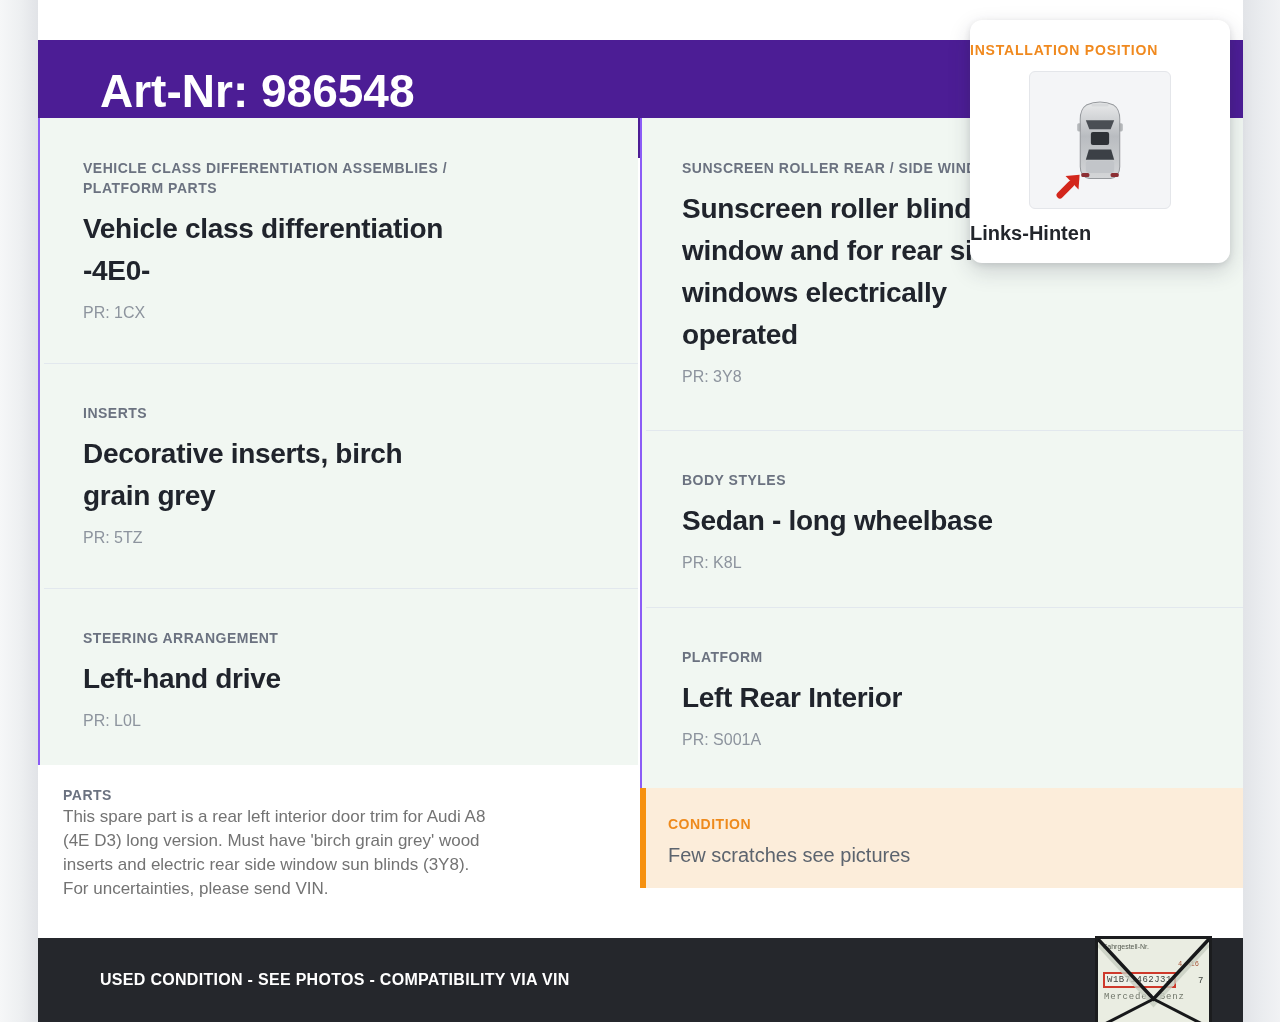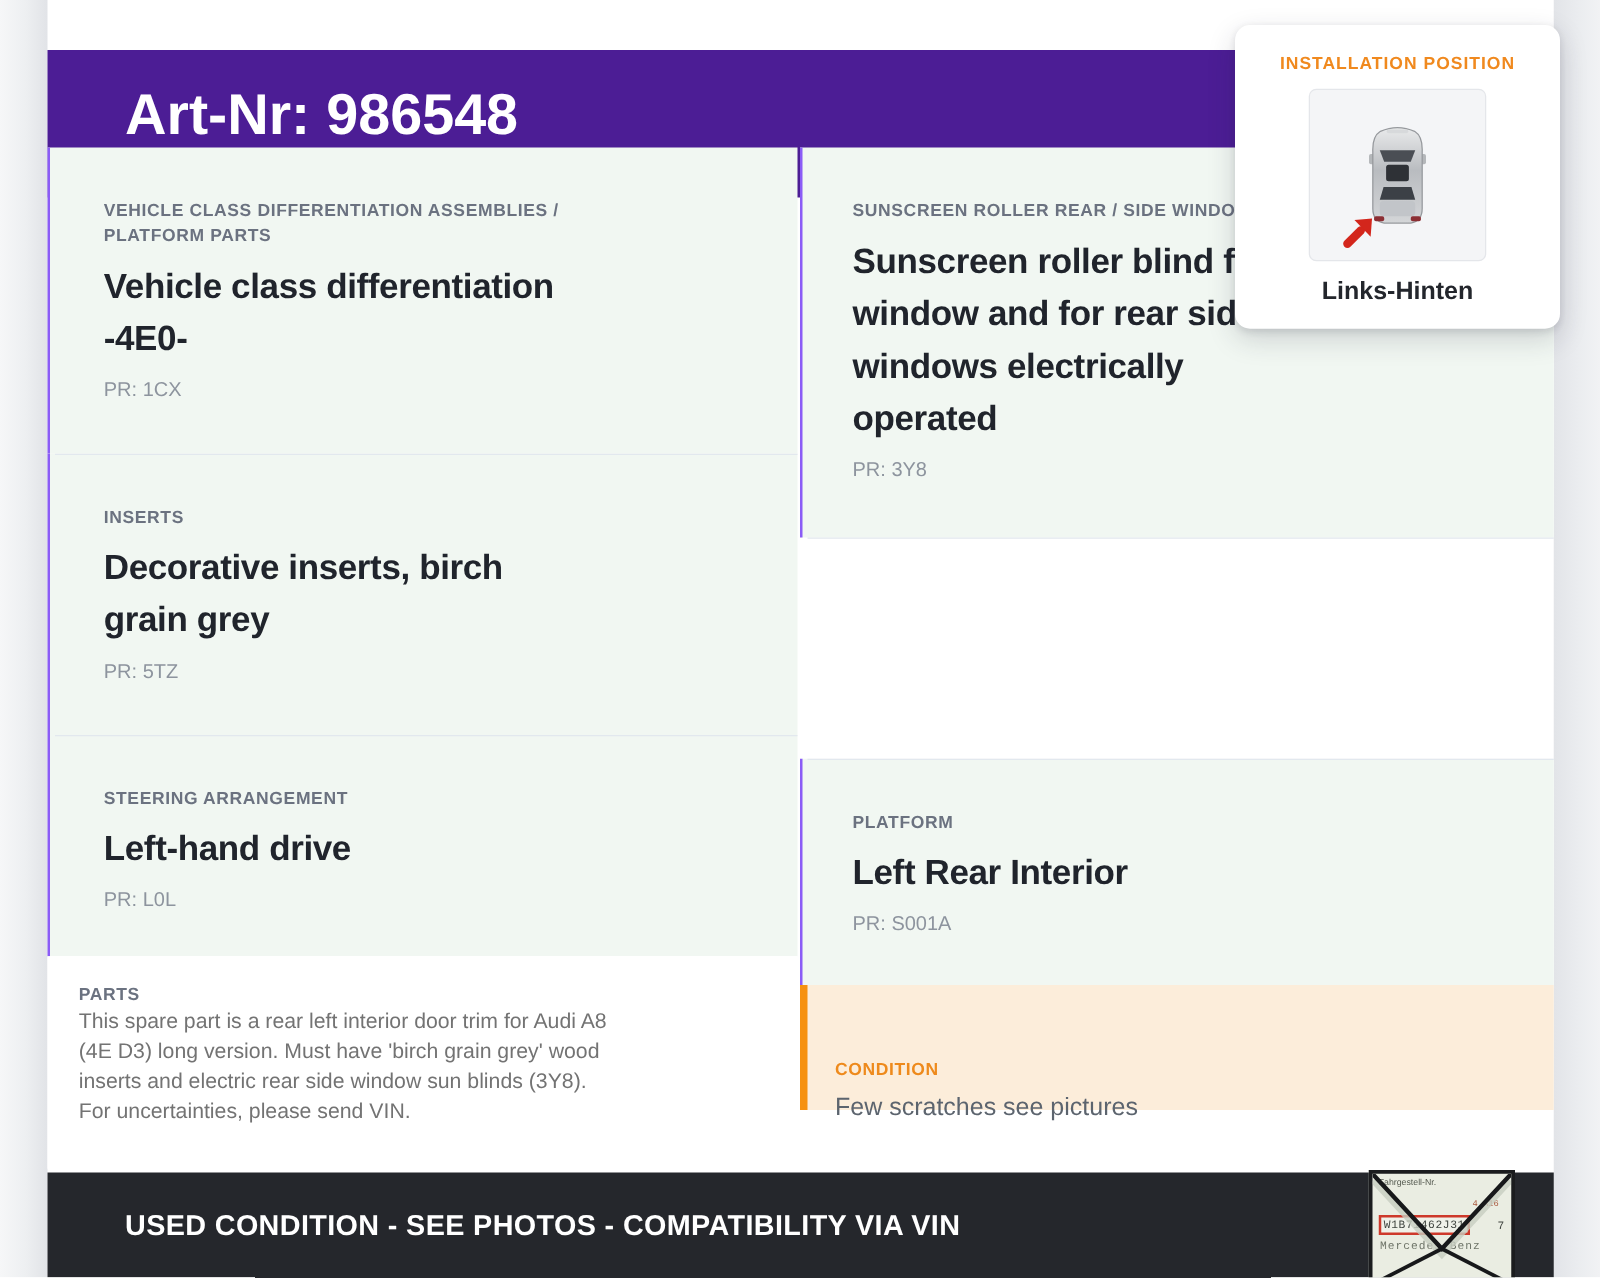--- a/index.html
+++ b/index.html
@@ -35,32 +35,32 @@
   .dv-l1{left:44px;top:363px;width:594px;} .dv-l2{left:44px;top:588px;width:594px;}
   .dv-r1{left:646px;top:430px;width:597px;} .dv-r2{left:646px;top:607px;width:597px;}
 
   
   .fits{left:38px;top:765px;width:600px;height:170px;background:#ffffff;padding:20px 26px 0 25px;}
   .fits-text{margin-top:0;font-size:17px;line-height:24px;color:#737373;white-space:pre-line;}
 
   
   .condition{left:640px;top:788px;width:603px;height:100px;background:#FCEDDA;
     border-left:6px solid #F69110;padding:26px 18px 0 22px;}
-  .condition .card-label{color:#EE8A1C;margin-top:31px;}
+  .condition .card-label{color:#EE8A1C;}
   .condition-text{margin-top:8px;font-size:20px;color:#5C646E;line-height:26px;}
 
   
   .footer{position:absolute;left:38px;top:938px;width:1205px;height:84px;background:#25272C;
     display:flex;align-items:center;box-sizing:border-box;padding-left:62px;}
-  .footer-text{font-size:23px;font-weight:700;color:#ffffff;letter-spacing:.3px;}
+  .footer-text{font-size:16px;font-weight:700;color:#ffffff;letter-spacing:.3px;}
 
   
   .ip-card{position:absolute;left:970px;top:20px;width:260px;height:243px;background:#ffffff;
     border-radius:12px;box-shadow:0 8px 22px rgba(40,40,60,.18),0 2px 6px rgba(40,40,60,.12);
-    box-sizing:border-box;padding-top:22px;text-align:center;z-index:5;margin-left:18px;}
+    box-sizing:border-box;padding-top:22px;text-align:left;z-index:5;}
   .ip-title{font-size:14px;font-weight:700;color:#F0891E;letter-spacing:.8px;}
   .ip-imgbox{position:relative;width:140px;height:136px;margin:13px auto 0;
     background:#F4F5F7;border:1px solid #E4E6EA;border-radius:6px;}
   .ip-car{position:absolute;left:50%;top:50%;transform:translate(-50%,-50%);width:46px;height:80px;}
   .ip-arrow{position:absolute;left:26px;bottom:9px;width:27px;height:27px;}
   .ip-label{margin-top:13px;font-size:20px;font-weight:700;color:#23262C;}
 
   
   .stamp{position:absolute;left:1095px;top:936px;width:117px;height:94px;z-index:6;
     background:#EAEDE2;border:3px solid #1B1C1E;box-sizing:border-box;overflow:hidden;}
@@ -119,20 +119,25 @@
 
   <section class="card mint rc rc1">
     <div class="card-label">SUNSCREEN ROLLER REAR / SIDE WINDOWS</div>
     <h2 class="card-title">Sunscreen roller blind for
 window and for rear side
 windows electrically
 operated</h2>
     <div class="card-pr">PR: 3Y8</div>
   </section>
 
+  <section class="card mint rc rc2">
+    <div class="card-label">BODY STYLES</div>
+    <h2 class="card-title">Sedan - long wheelbase</h2>
+    <div class="card-pr">PR: K8L</div>
+  </section>
 
   <section class="card mint rc rc3">
     <div class="card-label">PLATFORM</div>
     <h2 class="card-title">Left Rear Interior</h2>
     <div class="card-pr">PR: S001A</div>
   </section>
 
   <section class="card condition">
     <div class="card-label">CONDITION</div>
     <div class="condition-text">Few scratches see pictures</div>

